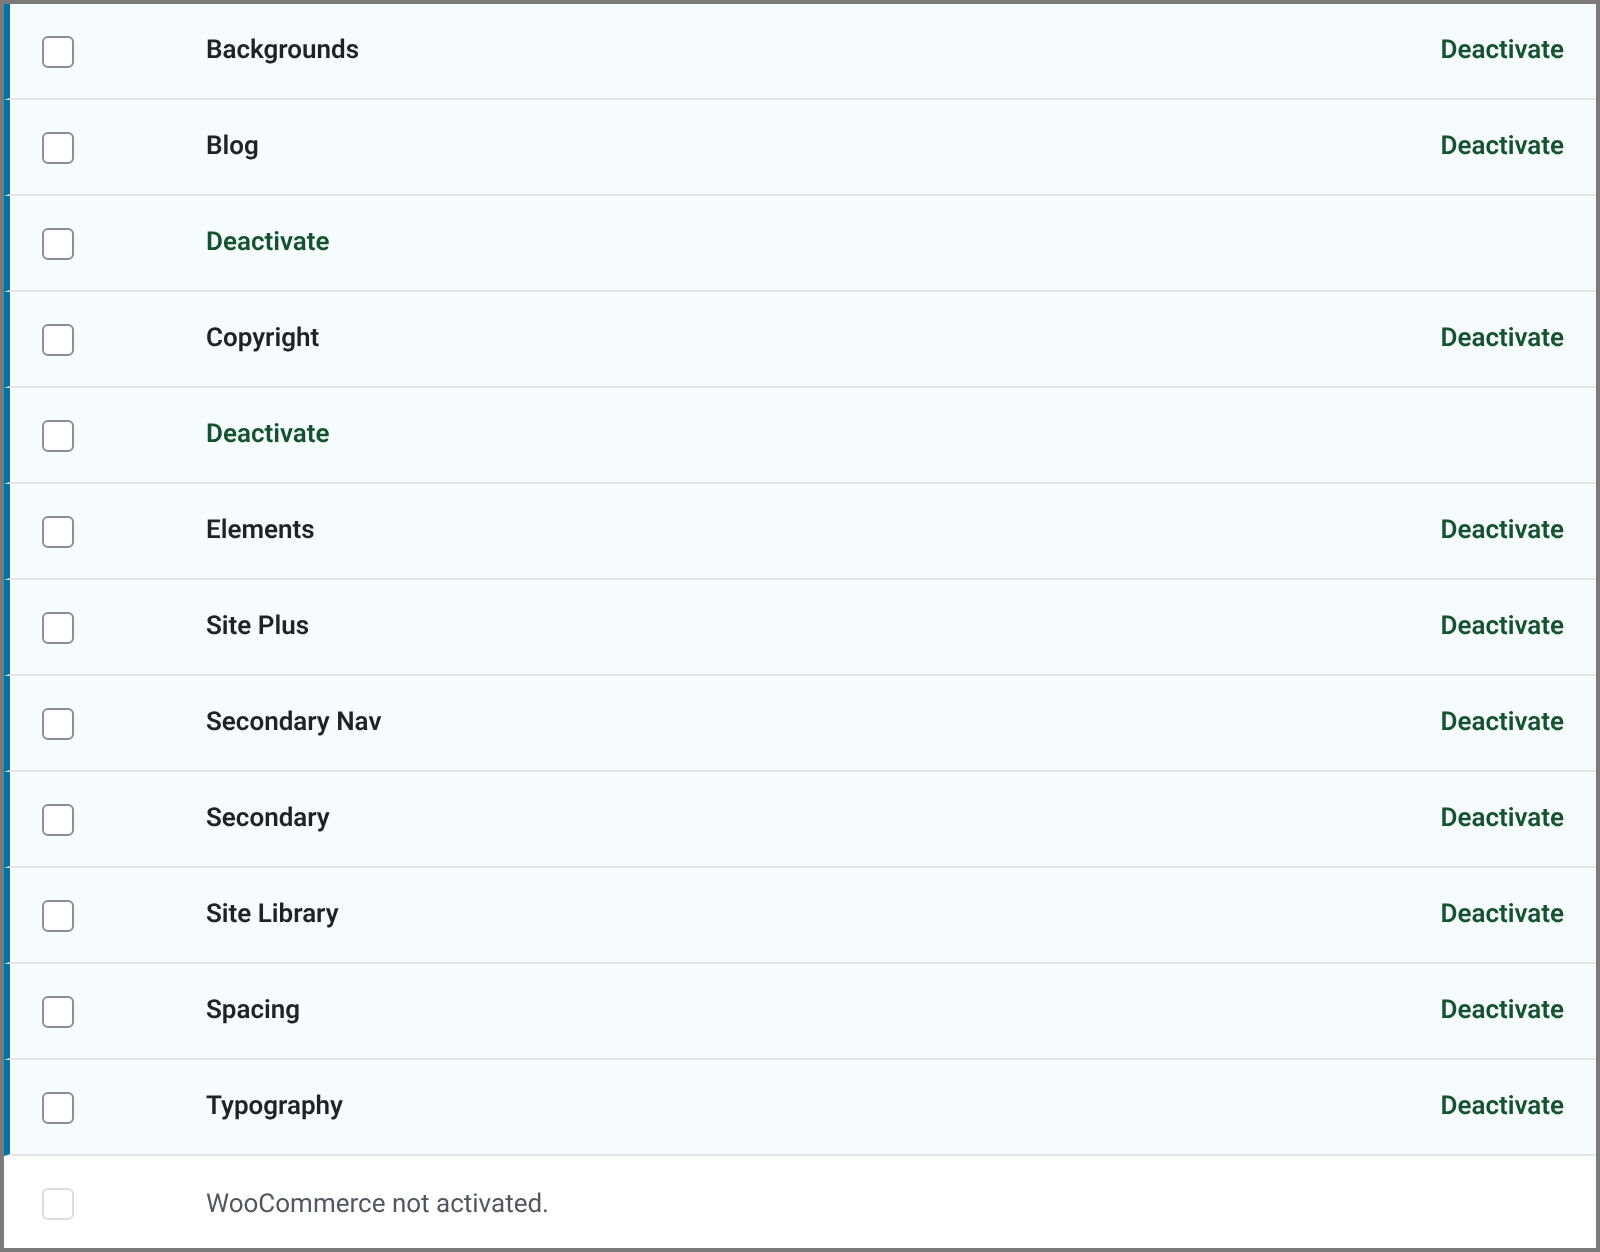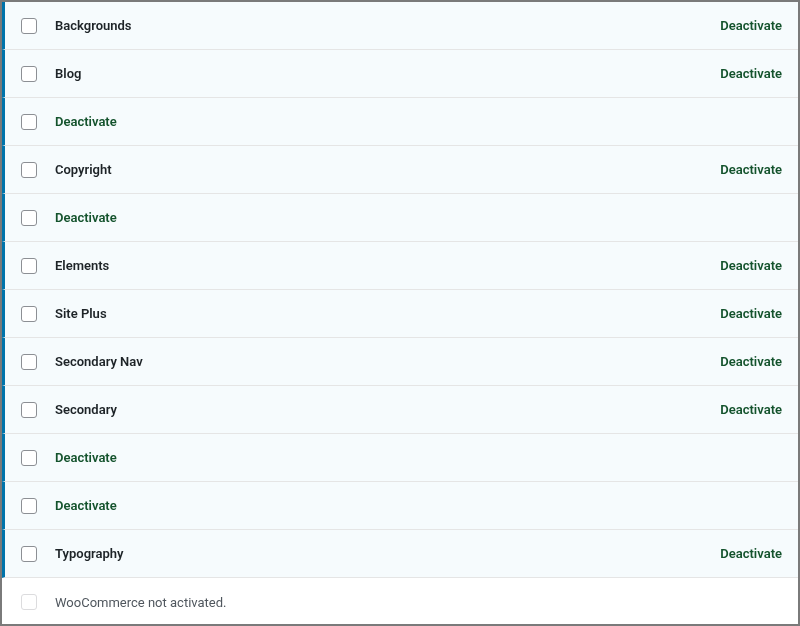--- a/index.html
+++ b/index.html
@@ -19,20 +19,21 @@
       width: 100%;
     }
     .module-row {
       display: flex;
       align-items: center;
       height: 48px;
       padding: 0 16px;
       border-bottom: 1px solid #e5e5e5;
       background: #f6fbfd;
       border-left: 3px solid #0073aa;
+      gap: 48px;
     }
     .module-row.inactive {
       background: #fff;
       border-left: 3px solid transparent;
       border-bottom: none;
     }
     .checkbox {
       width: 16px;
       height: 16px;
       border: 1px solid #8c8f94;
@@ -111,24 +112,26 @@
       <div class="module-name">Secondary Nav</div>
       <a class="action-link">Deactivate</a>
     </div>
     <div class="module-row">
       <div class="checkbox"></div>
       <div class="module-name">Secondary</div>
       <a class="action-link">Deactivate</a>
     </div>
     <div class="module-row">
       <div class="checkbox"></div>
+      <div class="module-name">Site Library</div>
       <a class="action-link">Deactivate</a>
     </div>
     <div class="module-row">
       <div class="checkbox"></div>
+      <div class="module-name">Spacing</div>
       <a class="action-link">Deactivate</a>
     </div>
     <div class="module-row">
       <div class="checkbox"></div>
       <div class="module-name">Typography</div>
       <a class="action-link">Deactivate</a>
     </div>
     <div class="module-row inactive">
       <div class="checkbox disabled"></div>
       <div class="status-text">WooCommerce not activated.</div>

